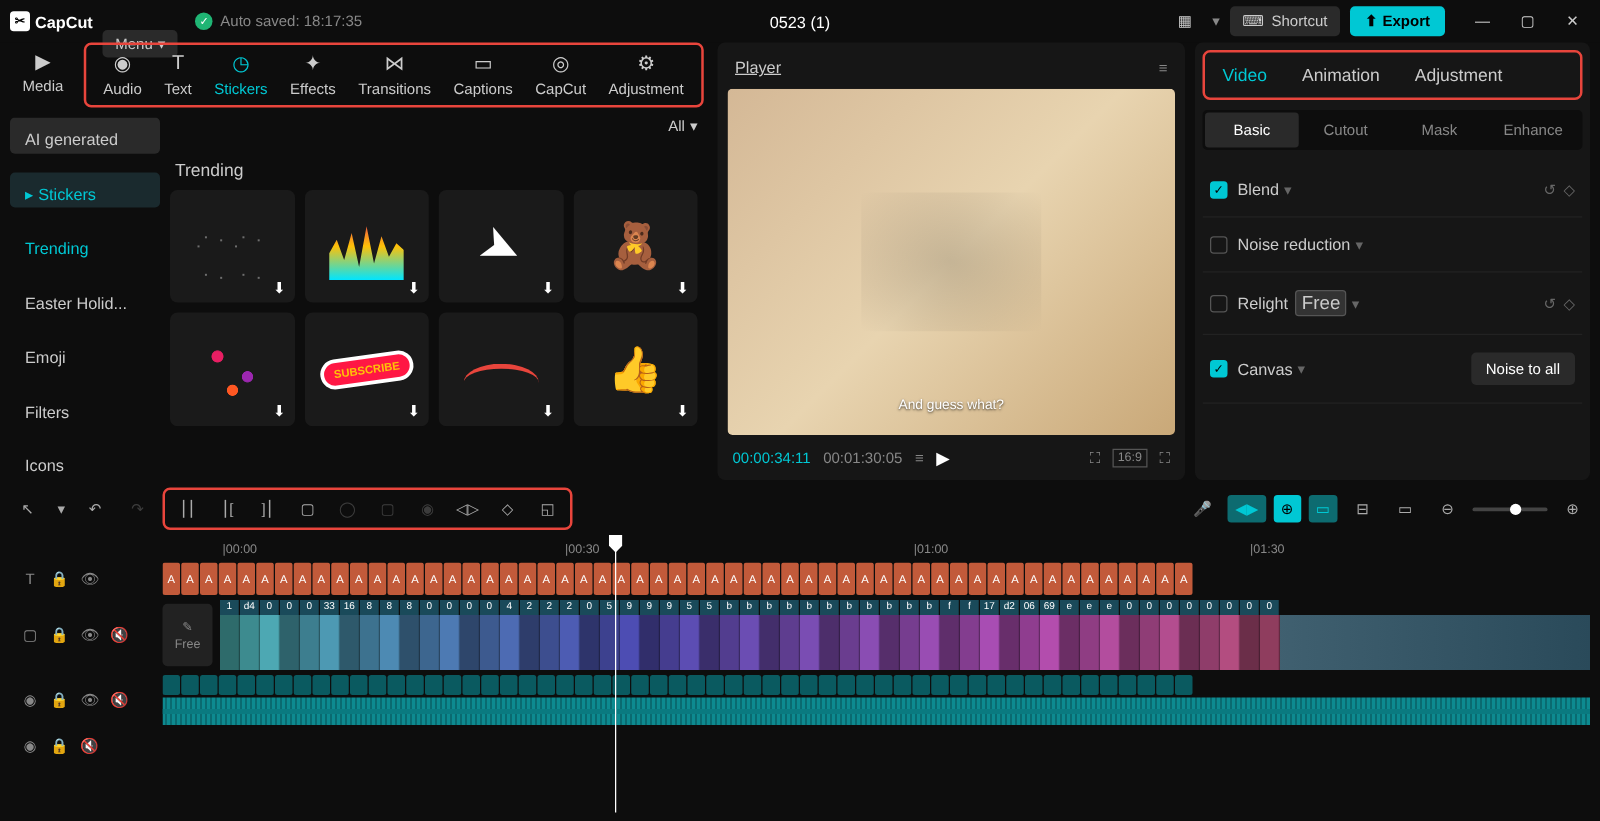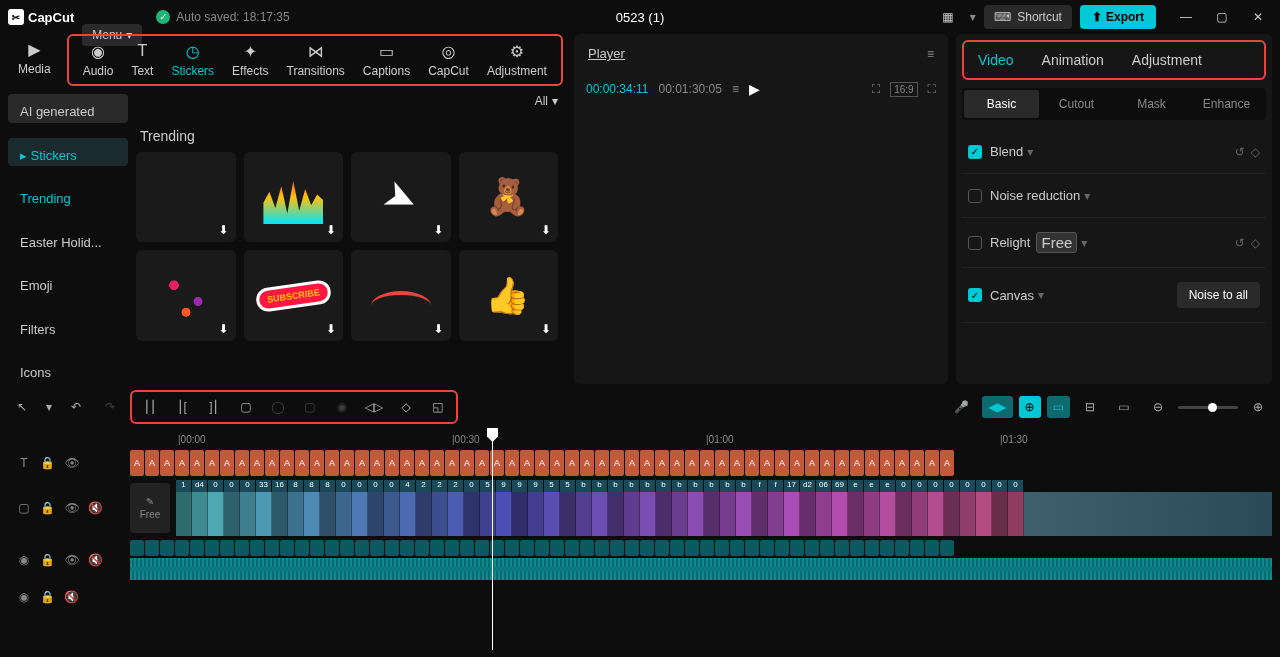--- a/index.html
+++ b/index.html
@@ -243,20 +243,26 @@
         </div>
       </div>
     </div>
   </div>
 
   <div class="center-panel">
     <div class="player-head">
       <span class="player-title">Player</span>
       <span style="color:#888">≡</span>
     </div>
+    <div class="player-video">
+      <div class="video-frame">
+        <div style="position:absolute;left:30%;top:30%;width:40%;height:40%;background:radial-gradient(ellipse,rgba(0,0,0,0.15),transparent)"></div>
+        <div class="video-caption">And guess what?</div>
+      </div>
+    </div>
     <div class="player-ctrl">
       <span class="time-current">00:00:34:11</span>
       <span class="time-total">00:01:30:05</span>
       <span style="color:#888">≡</span>
       <span style="color:#fff;font-size:14px">▶</span>
       <span class="spacer"></span>
       <span style="color:#888">⛶</span>
       <span style="color:#888;border:1px solid #555;padding:1px 3px;font-size:10px">16:9</span>
       <span style="color:#888">⛶</span>
     </div>
@@ -338,21 +344,21 @@
       <div class="slider-mini">
           <div class="slider-thumb"></div>
         </div>
       <span class="tool-btn">⊕</span>
     </div>
   </div>
 
   <div class="ruler">
     <span class="ruler-mark" style="left:170px">|<span>00:00</span></span>
     <span class="ruler-mark" style="left:444px">|<span>00:30</span></span>
-    <span class="ruler-mark" style="left:698px">|<span>01:00</span></span>
+    <span class="ruler-mark" style="left:723px">|<span>01:00</span></span>
     <span class="ruler-mark" style="left:992px">|<span>01:30</span></span>
     <div class="playhead">
         <div class="playhead-handle"></div>
       </div>
   </div>
 
   <div class="tracks">
     <div class="track-row">
       <div class="track-head">
           <span class="ico">T</span>

